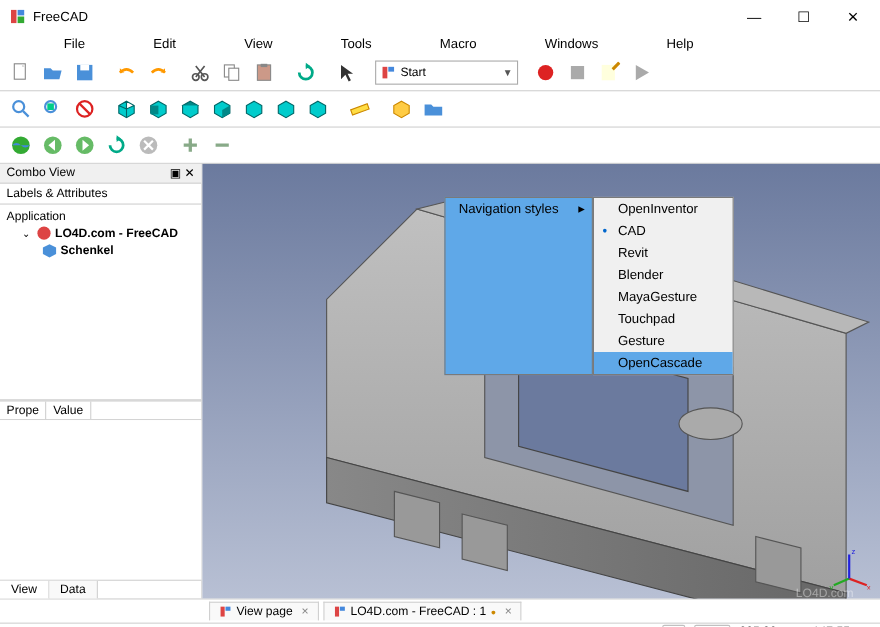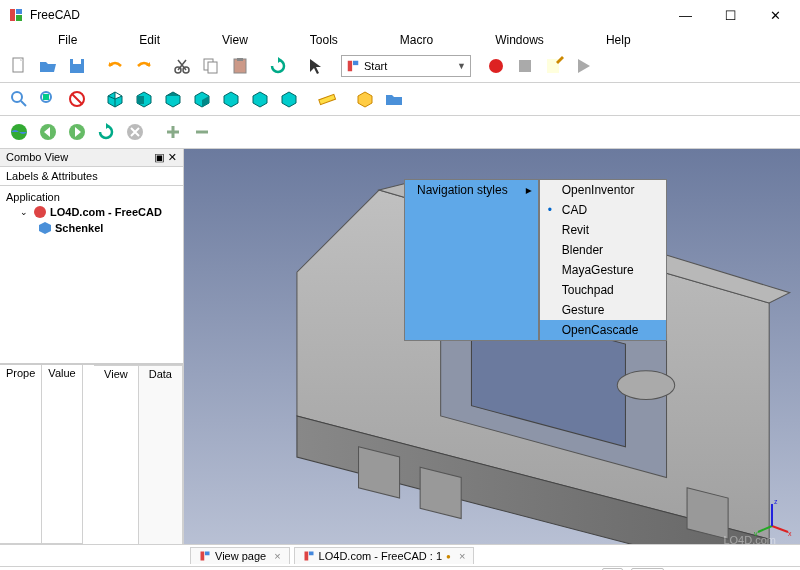--- a/index.html
+++ b/index.html
@@ -22,21 +22,21 @@
 .combo-header { background: #f0f0f0; border-bottom: 1px solid #d0d0d0; padding: 2px 6px; display: flex; justify-content: space-between; }
 .combo-tabs { display: flex; border-bottom: 1px solid #d0d0d0; }
 .combo-tabs div { padding: 3px 10px; border-right: 1px solid #d0d0d0; background: #f9f9f9; }
 .combo-tabs div.active { background: #fff; border-bottom: 1px solid #fff; margin-bottom: -1px; }
 .labels-row { padding: 3px 6px; border-bottom: 1px solid #d0d0d0; }
 .tree { flex: 1; padding: 4px 6px; border-bottom: 1px solid #ccc; }
 .tree-row { display: flex; align-items: center; gap: 3px; padding: 1px 0; }
 .tree-row.indent1 { padding-left: 14px; }
 .tree-row.indent2 { padding-left: 32px; }
 .tree-icon { width: 14px; height: 14px; }
-.props { height: 180px; border-top: 1px solid #ccc; display: flex; flex-direction: row; }
+.props { height: 180px; border-top: 1px solid #ccc; display: flex; flex-direction: column; }
 .props-header { display: flex; border-bottom: 1px solid #d0d0d0; }
 .props-header div { padding: 2px 6px; border-right: 1px solid #d0d0d0; }
 .props-body { flex: 1; background: #fff; }
 .props-tabs { display: flex; border-top: 1px solid #d0d0d0; }
 .props-tabs div { padding: 2px 10px; border-right: 1px solid #d0d0d0; background: #f9f9f9; }
 .props-tabs div.active { background: #fff; }
 .viewport { flex: 1; position: relative; background: linear-gradient(#6b7a9e, #b8c0d4); overflow: hidden; }
 .model-placeholder { position: absolute; inset: 0; display: flex; align-items: center; justify-content: center; }
 .context-menu { position: absolute; top: 30px; left: 220px; display: flex; font-size: 12px; }
 .ctx-parent { background: #5fa8e8; color: #000; border: 1px solid #7a7a7a; padding: 3px 30px 3px 12px; position: relative; }

